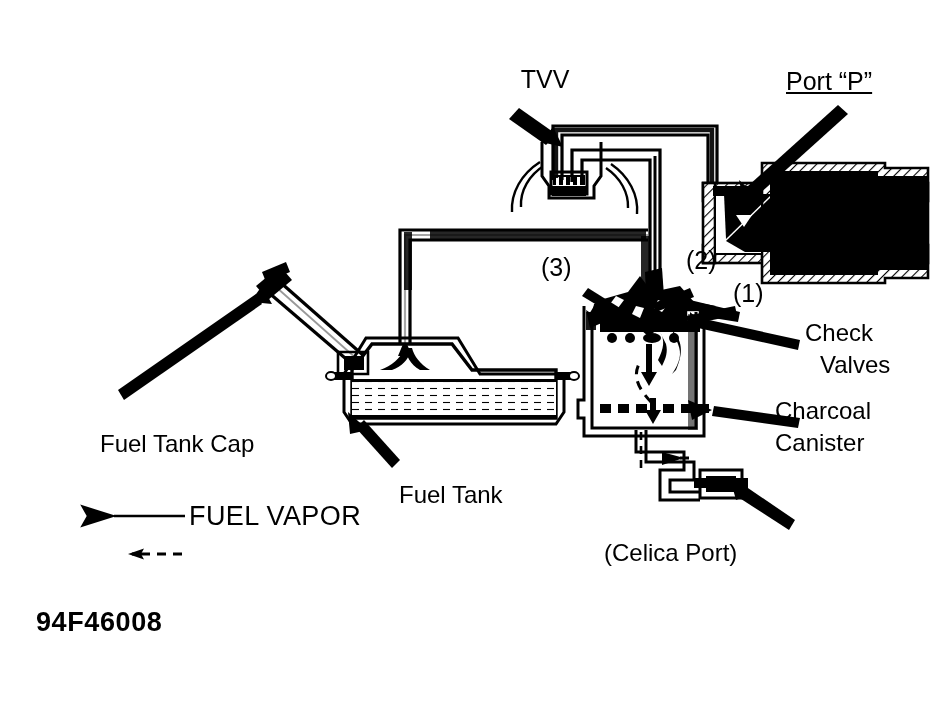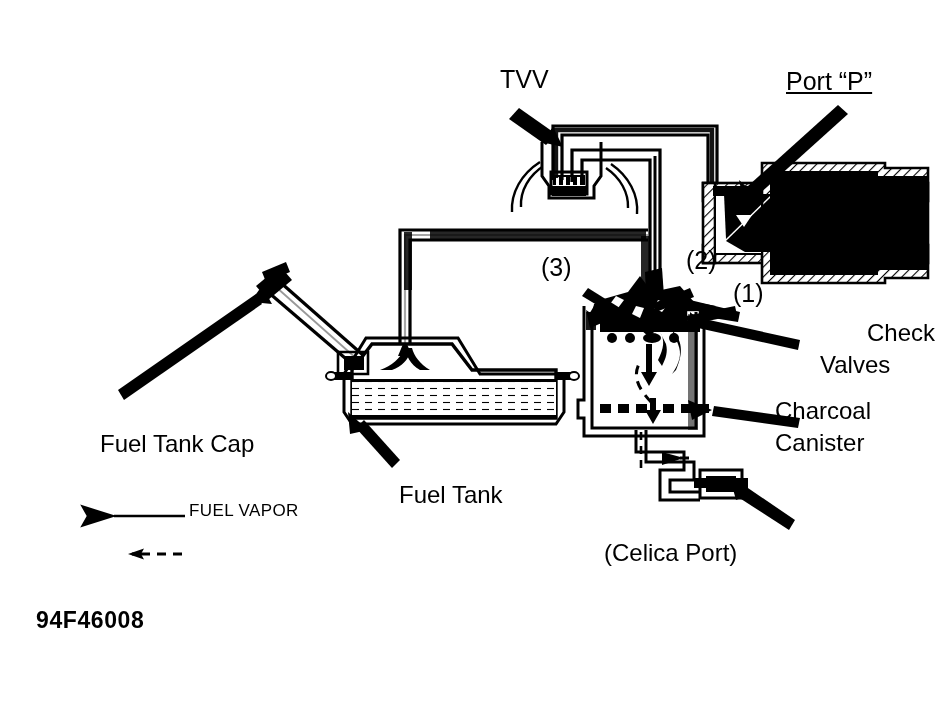--- a/index.html
+++ b/index.html
@@ -35,29 +35,29 @@
     position: absolute;
     font-family: "Liberation Sans", sans-serif;
     color: #000;
     white-space: pre;
     line-height: 1.06;
     letter-spacing: 0px;
   }
   .lbl-md { font-size: 25px; }
   .lbl-sm { font-size: 24px; }
   .lbl-num { font-size: 25px; }
-  .lbl-legend { font-size: 17px; letter-spacing: 0.4px; }
+  .lbl-legend { font-size: 27px; letter-spacing: 0.4px; }
   .lbl-code {
-    font-size: 23px;
+    font-size: 27px;
     font-weight: bold;
     letter-spacing: 0.6px;
     font-family: "Liberation Sans", sans-serif;
   }
   .ta-left  { text-align: left; }
-  .ta-center{ }
+  .ta-center{ text-align: center; }
 </style>
 </head>
 <body>
 
 <div id="diagram-root">
 
   <svg class="figure" viewBox="0 0 935 720">
     <defs>
       <marker id="solidArrowL" markerWidth="14" markerHeight="10" refX="1" refY="5" orient="auto">
         <path d="M0,5 L14,0.6 L11.5,5 L14,9.4 Z" fill="#000"></path>
@@ -252,21 +252,21 @@
   <div class="lbl lbl-md ta-center" style="left:500px; top:66px; width:90px;">TVV</div>
 
   <div class="lbl lbl-md ta-left" style="left:786px; top:68px; width:150px;text-decoration:underline;">Port “P”</div>
 
   <div class="lbl lbl-num ta-left" style="left:541px; top:254px; width:46px;">(3)</div>
 
   <div class="lbl lbl-num ta-left" style="left:686px; top:247px; width:46px;">(2)</div>
 
   <div class="lbl lbl-num ta-left" style="left:733px; top:280px; width:46px;">(1)</div>
 
-  <div class="lbl lbl-sm ta-left" style="left:805px; top:320px; width:130px;text-align:right;">Check</div>
+  <div class="lbl lbl-sm ta-left" style="left:805px; top:320px; width:130px;">Check</div>
   <div class="lbl lbl-sm ta-left" style="left:820px; top:352px; width:130px;">Valves</div>
 
   <div class="lbl lbl-sm ta-left" style="left:775px; top:398px; width:165px;">Charcoal</div>
   <div class="lbl lbl-sm ta-left" style="left:775px; top:430px; width:165px;">Canister</div>
 
   <div class="lbl lbl-sm ta-left" style="left:100px; top:394px; width:235px;margin-top:37px;">Fuel Tank Cap</div>
 
   <div class="lbl lbl-sm ta-left" style="left:399px; top:446px; width:150px;margin-top:36px;">Fuel Tank</div>
 
   <div class="lbl lbl-sm ta-left" style="left:604px; top:540px; width:205px;">(Celica Port)</div>

